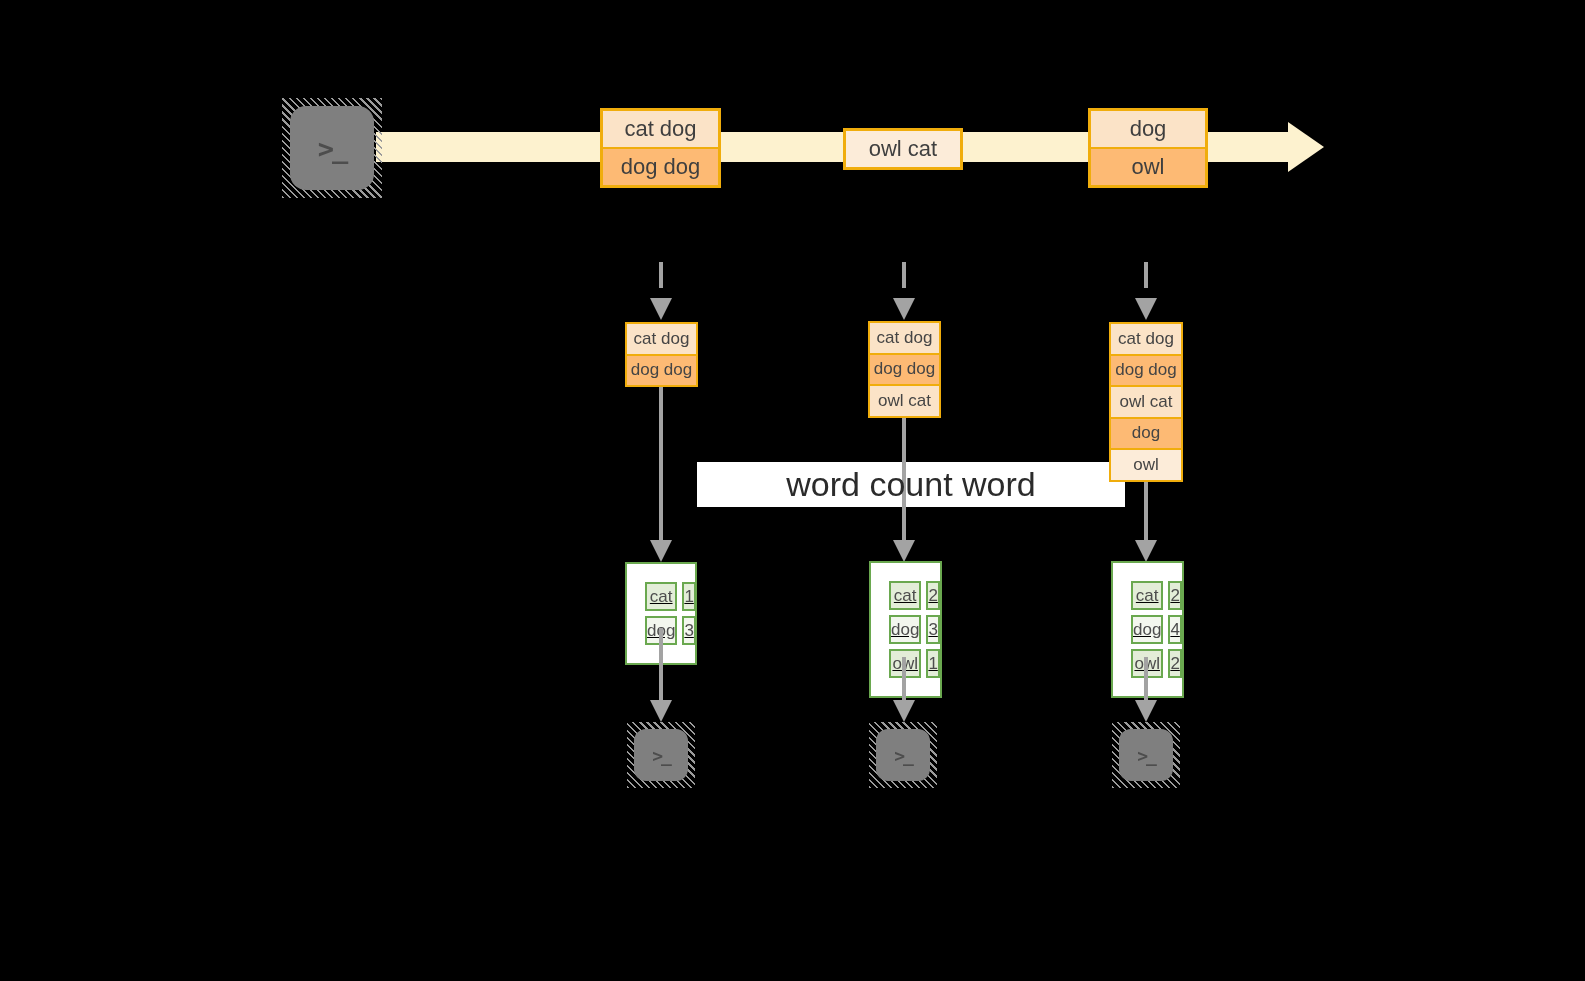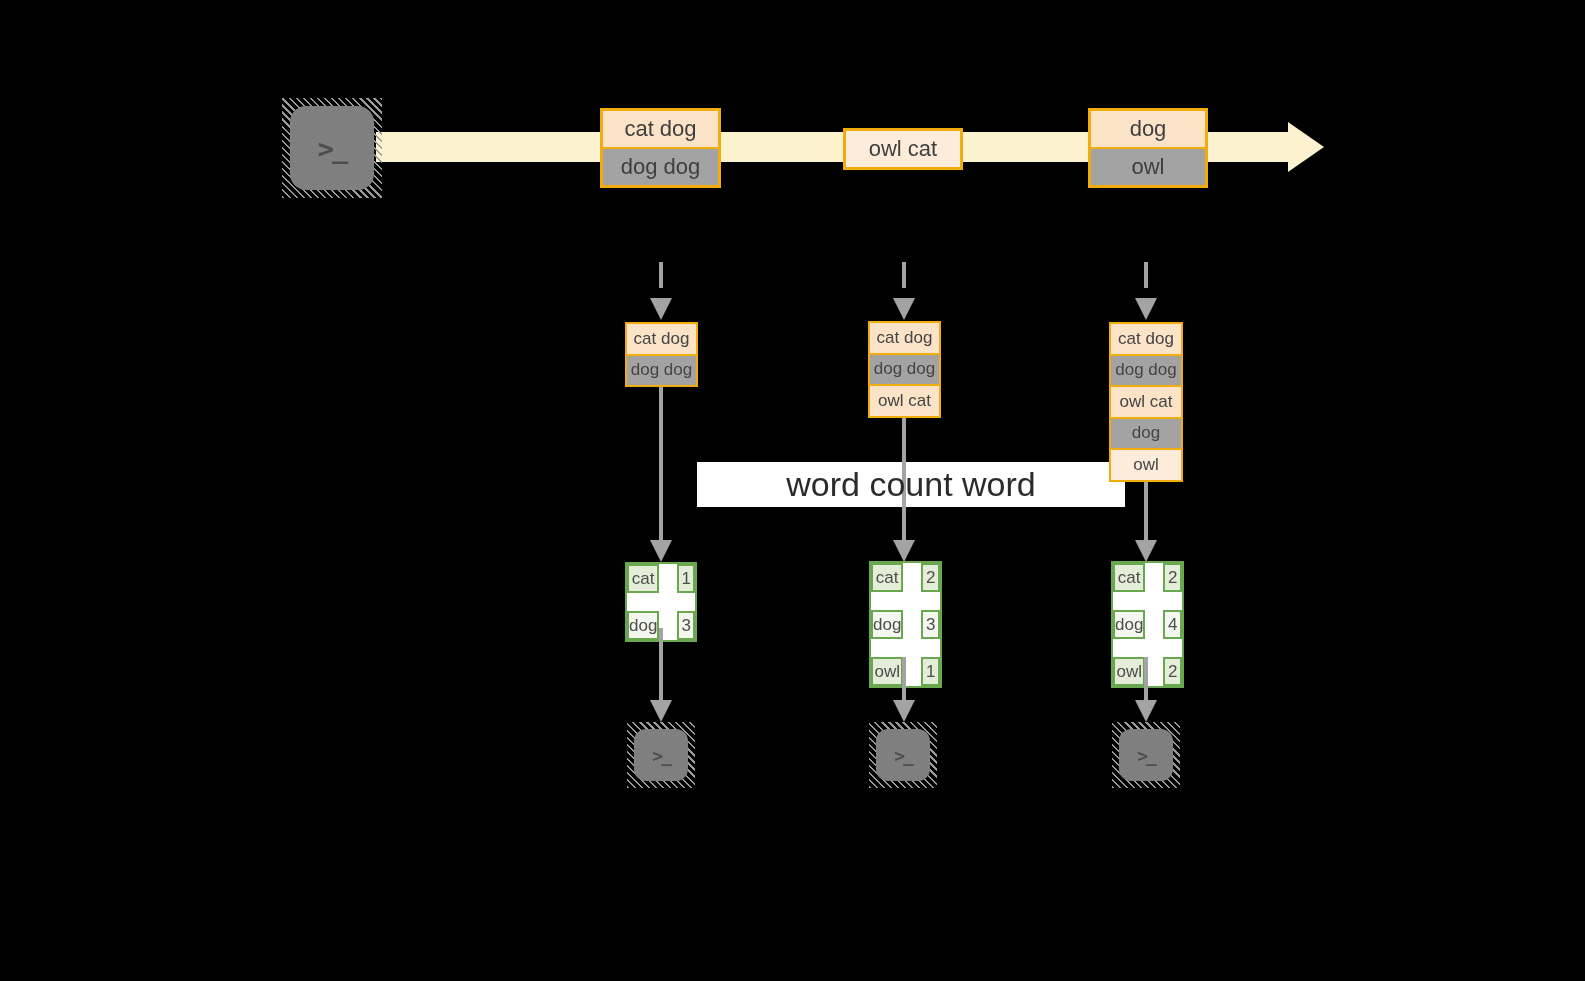--- a/index.html
+++ b/index.html
@@ -16,32 +16,32 @@
   .stream-shaft{background:#fdf2cf;z-index:1;}
   .stream-head{width:0;height:0;border-top:25px solid transparent;border-bottom:25px solid transparent;border-left:36px solid #fdf2cf;z-index:1;}
 
   
   .batch{border:3px solid #f0ad0c;z-index:4;}
   .bcell{height:36px;display:flex;align-items:center;justify-content:center;font-size:22px;color:#3f3f3f;}
   .bcell + .bcell{border-top:2.5px solid #f0ad0c;}
   .stack{border:2.5px solid #f0ad0c;z-index:4;}
   .scell{height:29.5px;display:flex;align-items:center;justify-content:center;font-size:17px;color:#454545;}
   .scell + .scell{border-top:2px solid #f0ad0c;}
-  .fd{background:#fbe3c7;} .fl{background:#a3a3a3;} .fm{background:#fcecd9;}
+  .fd{background:#fbe3c7;} .fl{background:#fdba74;} .fm{background:#fcecd9;}
 
   
   .vline{width:4px;background:#a3a3a3;z-index:2;}
   .ahead{width:0;height:0;border-left:11px solid transparent;border-right:11px solid transparent;border-top:22px solid #a3a3a3;z-index:2;}
 
   
   .qbg{background:#ffffff;z-index:1;}
   .qtext{z-index:3;display:flex;align-items:center;justify-content:center;font-size:34px;color:#2b2b2b;background:transparent;}
 
   
-  .gtable{border:2.5px solid #6aa84f;background:#fff;display:grid;grid-template-columns:1.72fr 1fr;gap:18px;padding:0;z-index:2;}
+  .gtable{border:2.5px solid #6aa84f;background:#fff;display:grid;grid-template-columns:1.72fr 1fr;gap:5px;padding:18px;z-index:2;text-decoration:underline;}
   .gcell{border:2px solid #6aa84f;height:25px;display:flex;align-items:center;justify-content:center;font-size:17px;color:#4d4d4d;}
   .ga{background:#e3edd8;} .gb{background:#f3f7ee;}
 </style>
 </head>
 <body>
 
 <div class="abs term-wrap" style="left:282px;top:98px;width:100px;height:100px">
   <div class="term-in" style="border-radius:16px">
     <span class="term-glyph" style="font-size:27px">&gt;_</span>
   </div>

